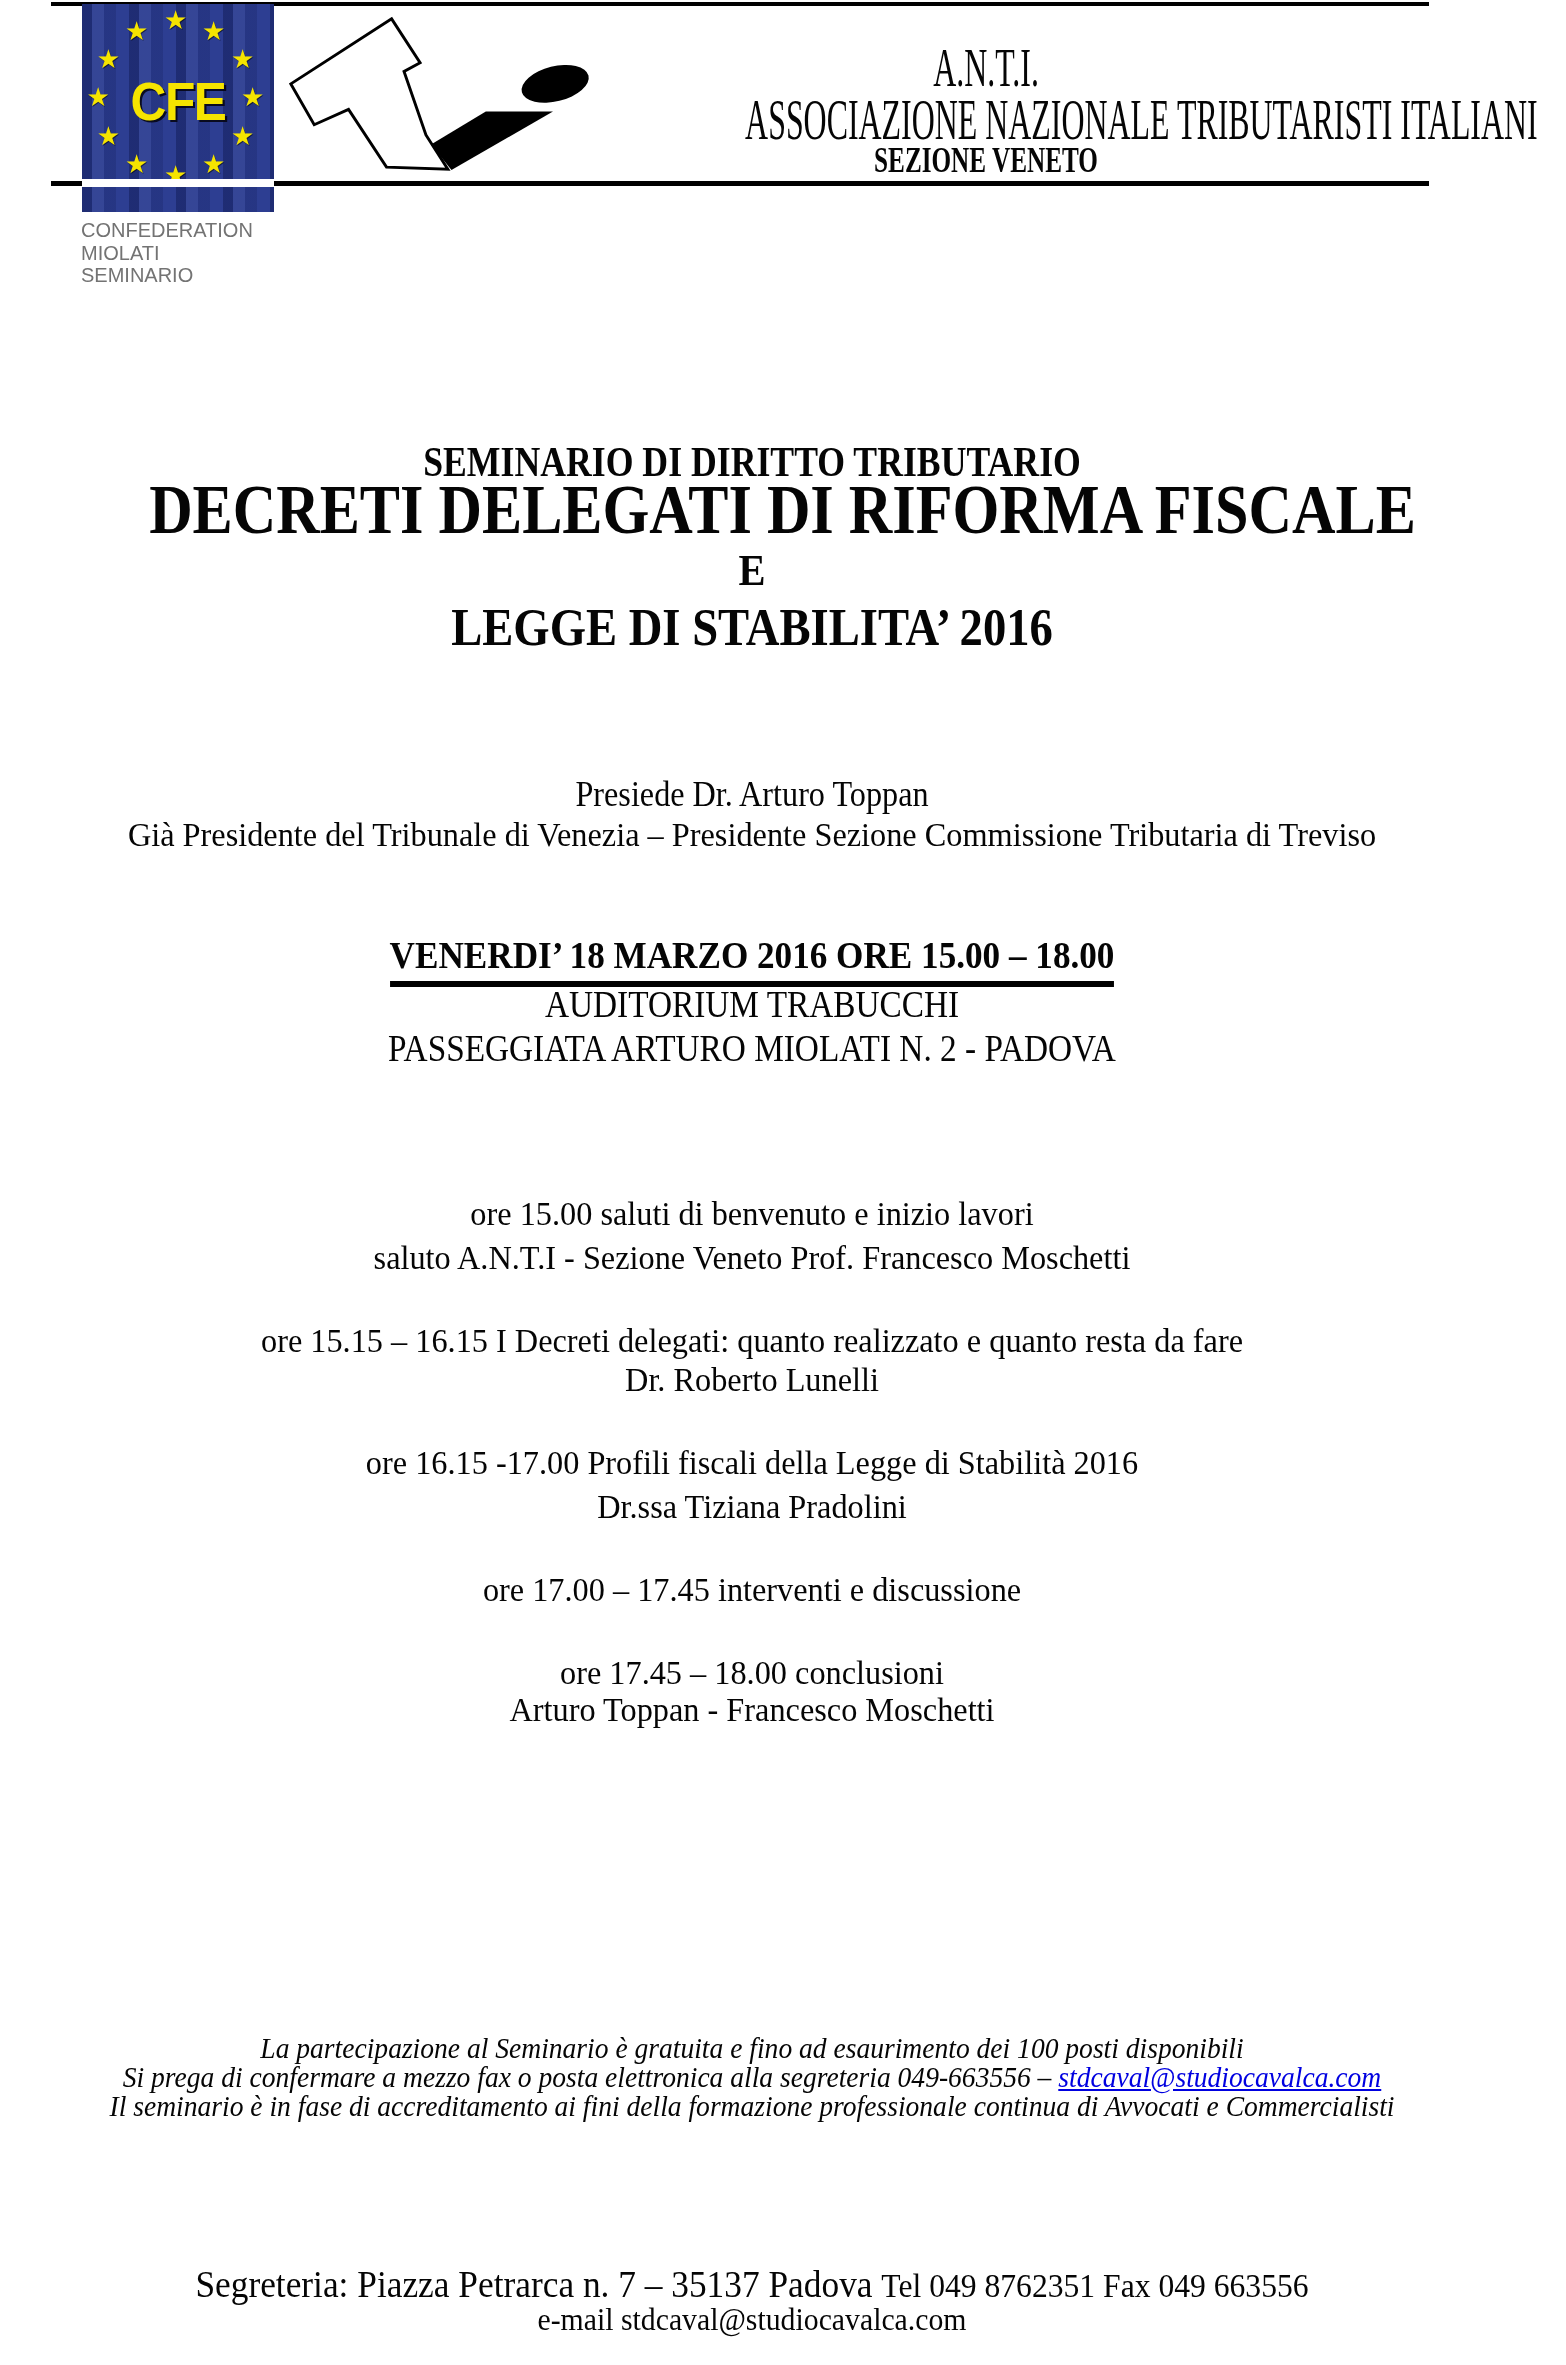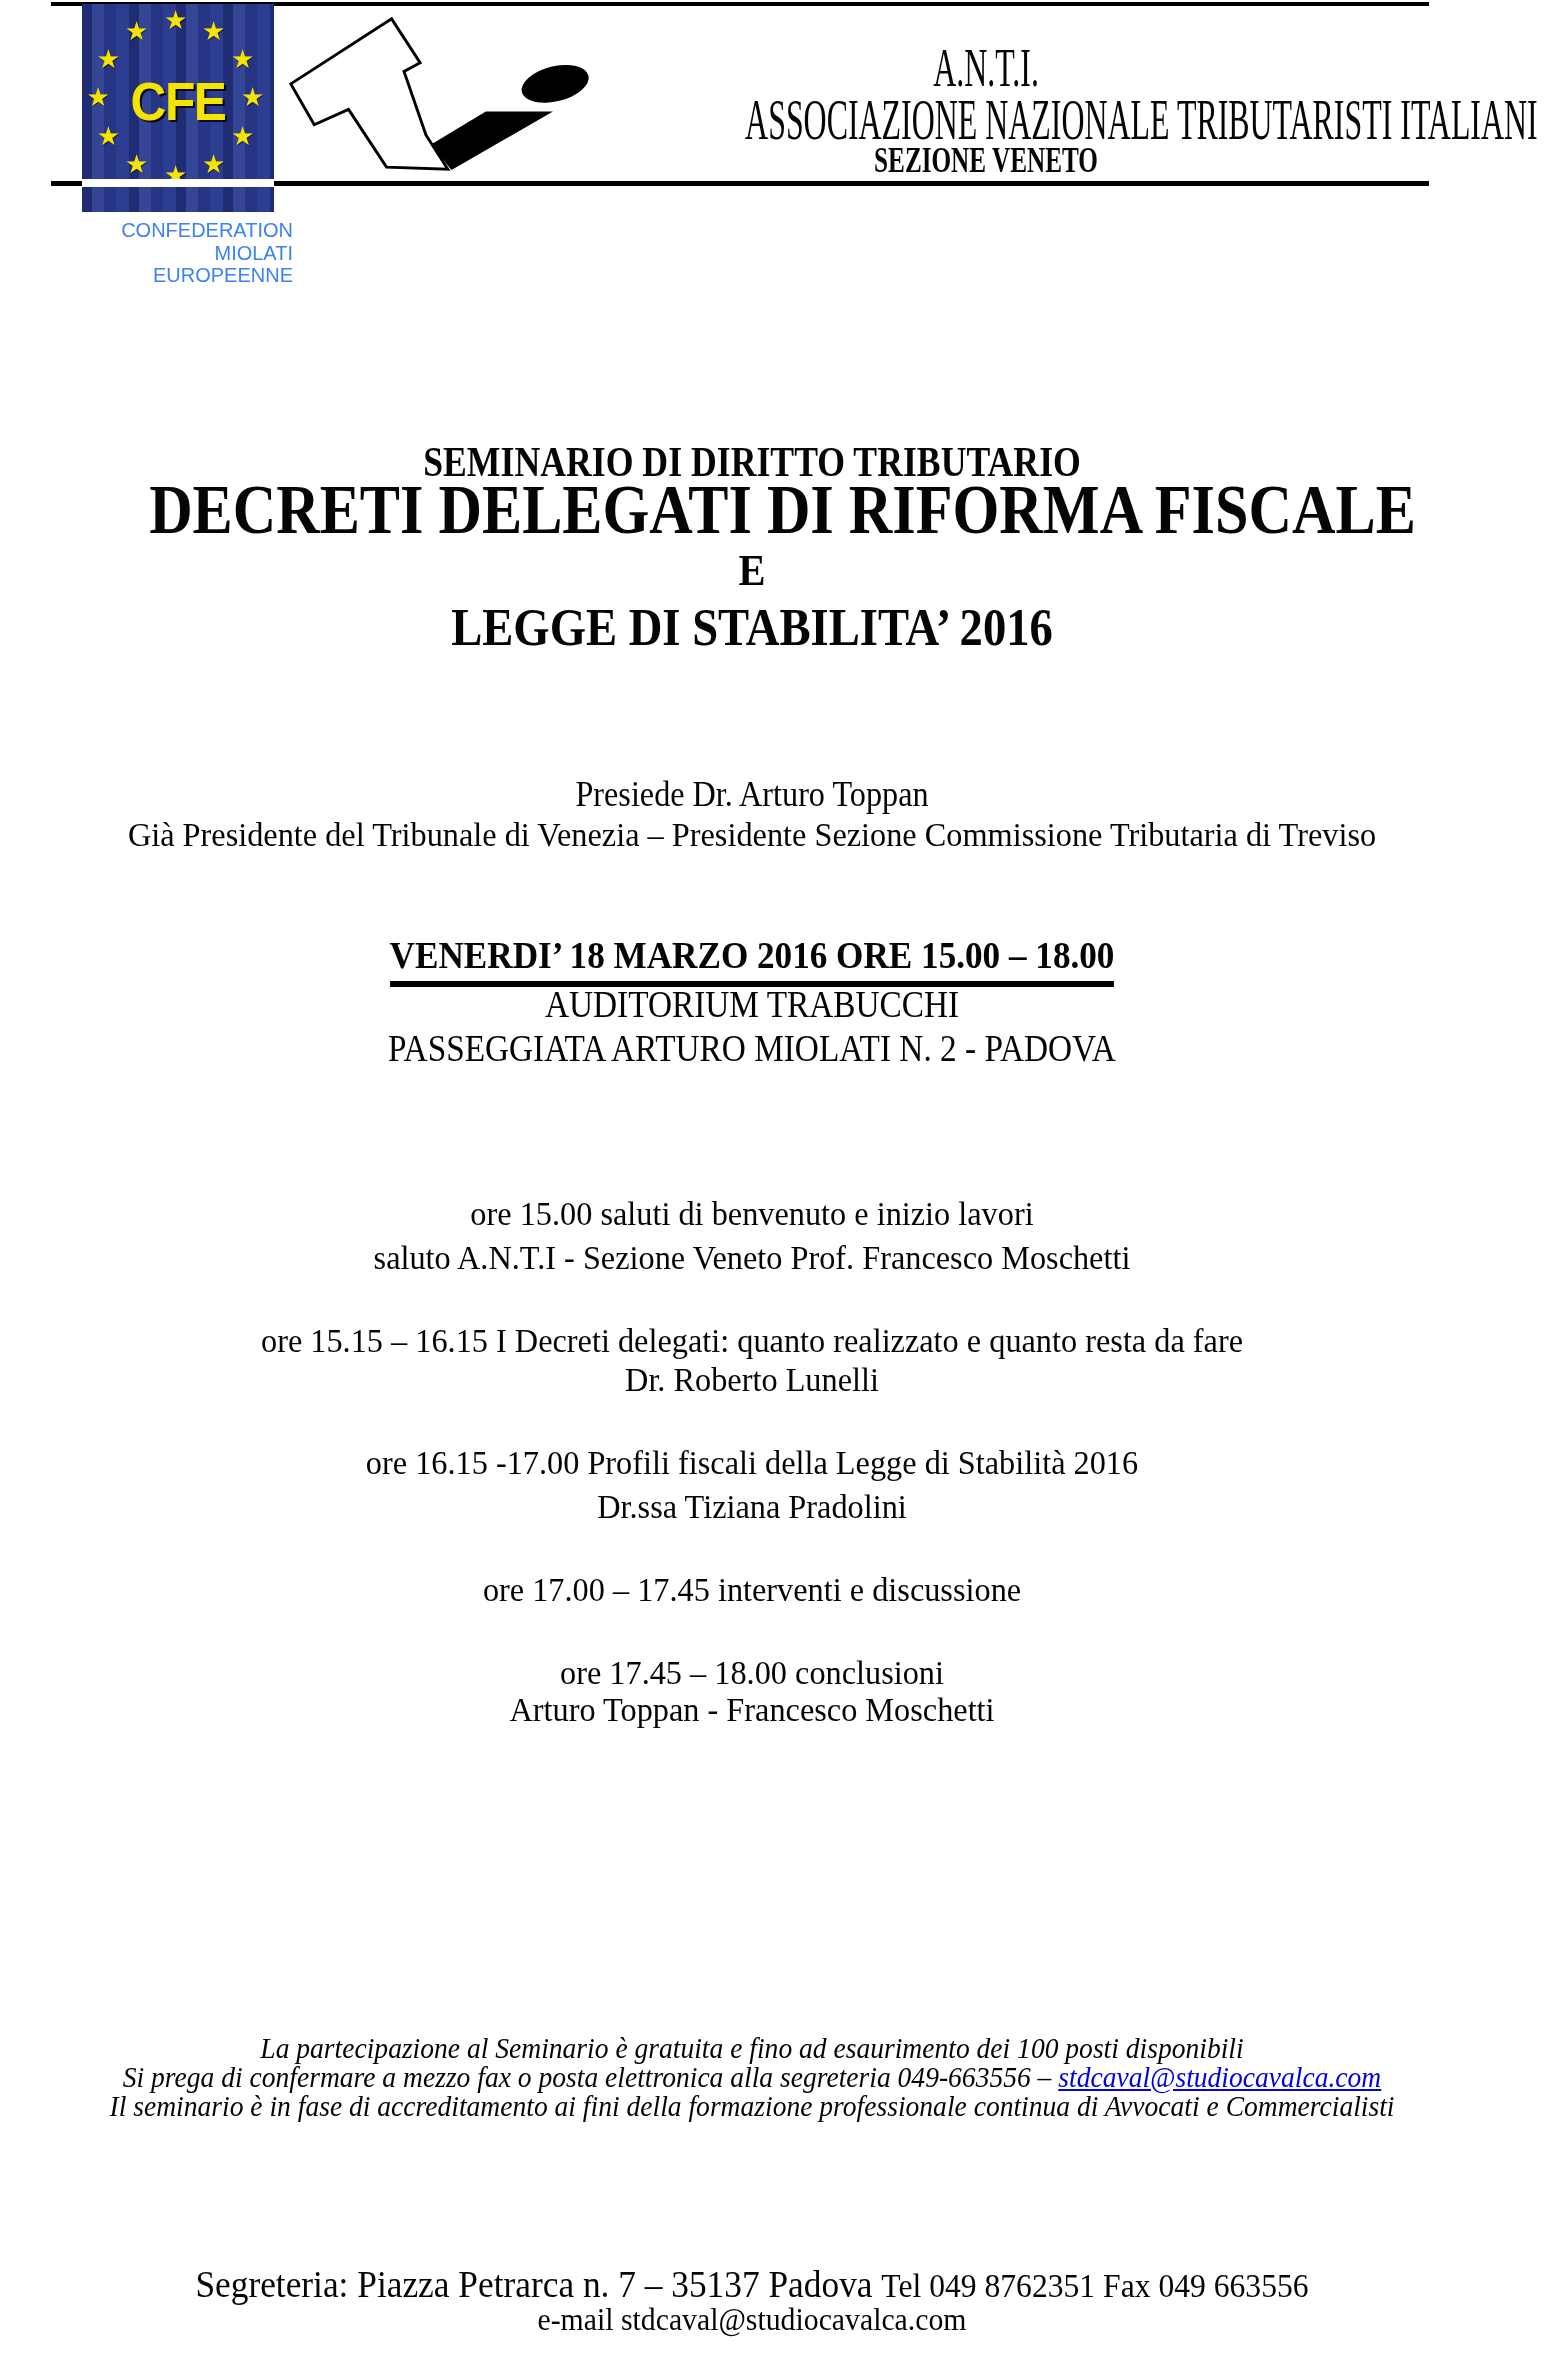--- a/index.html
+++ b/index.html
@@ -15,22 +15,22 @@
     background:#2d3e92;
     background-image:repeating-linear-gradient(90deg, rgba(8,16,66,.38) 0 10.2px, rgba(255,255,255,0.04) 10.2px 22px, rgba(8,16,66,.18) 22px 34px, rgba(255,255,255,0) 34px 47px);
     z-index:3;}
   .cfe-whiteband{position:absolute;left:0;right:0;top:175px;height:7.3px;background:#fff;}
   .cfe-text{position:absolute;left:0;right:0;top:70px;text-align:center;
     font-family:"Liberation Sans", sans-serif;font-weight:bold;font-size:54px;line-height:1;
     color:#f5e400;letter-spacing:-1.5px;text-shadow:2.2px 2.2px 0 rgba(5,5,20,.9);
     transform:scaleX(.92);}
   .star{position:absolute;font-family:"DejaVu Sans", sans-serif;font-size:26px;line-height:1;
     color:#f5e400;text-shadow:0.7px 0.7px 0 rgba(0,0,0,.55);}
-  .cfe-caption{position:absolute;left:71px;top:219px;width:222px;text-align:right;
-    font-family:"Liberation Sans", sans-serif;font-size:20px;line-height:22.6px;color:#3b82f6;}
+  .cfe-caption{position:absolute;left:81px;top:219px;width:222px;text-align:left;
+    font-family:"Liberation Sans", sans-serif;font-size:20px;line-height:22.6px;color:#737373;}
 
   
   .anti-logo{position:absolute;left:285px;top:13px;z-index:2;}
 
   
   .anti-acronym{position:absolute;left:548px;top:40px;width:876px;text-align:center;
     font-size:55px;line-height:1;font-weight:500;transform:scaleX(.58);white-space:nowrap;}
   .anti-name{position:absolute;left:548px;top:91px;width:876px;text-align:center;
     font-size:58px;line-height:1;transform:scaleX(.55);white-space:nowrap;}
   .anti-section{position:absolute;left:548px;top:143px;width:876px;text-align:center;
@@ -67,21 +67,21 @@
         <span class="star" style="left: 4.4px; top: 80px;">★</span>
         <span class="star" style="left: 14.7px; top: 42px;">★</span>
         <span class="star" style="left: 43px; top: 13.3px;">★</span>
       </div>
     <div class="cfe-text">CFE</div>
     <div class="cfe-whiteband"></div>
   </div>
   <div class="cfe-caption">
     <div>CONFEDERATION</div>
     <div>MIOLATI</div>
-    <div>EUROPEENNE</div>
+    <div>SEMINARIO</div>
   </div>
 
   <svg class="anti-logo" width="314" height="168" viewBox="0 0 430 230">
     <polygon points="146,8 185,68 163,80 193,167 223,214 139,211 87,132 40,153 8,97" fill="#ffffff" stroke="#000000" stroke-width="4" stroke-linejoin="miter"></polygon>
     <polygon points="275,135 367,135 228,215 200,180" fill="#000000"></polygon>
     <ellipse cx="370" cy="97" rx="47" ry="24" fill="#000000" transform="rotate(-14 370 97)"></ellipse>
   </svg>
 
   <div class="anti-acronym">A.N.T.I.</div>
   <div class="anti-name">ASSOCIAZIONE NAZIONALE TRIBUTARISTI ITALIANI</div>

